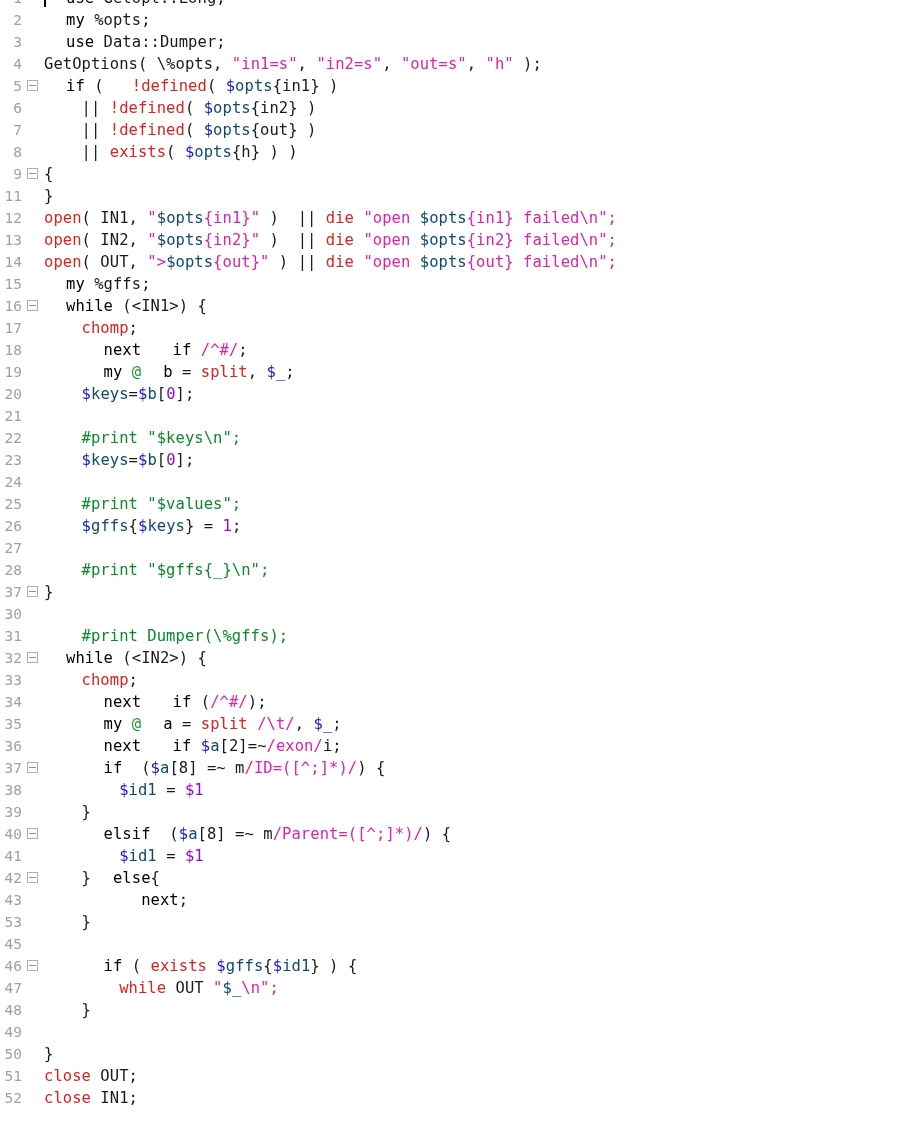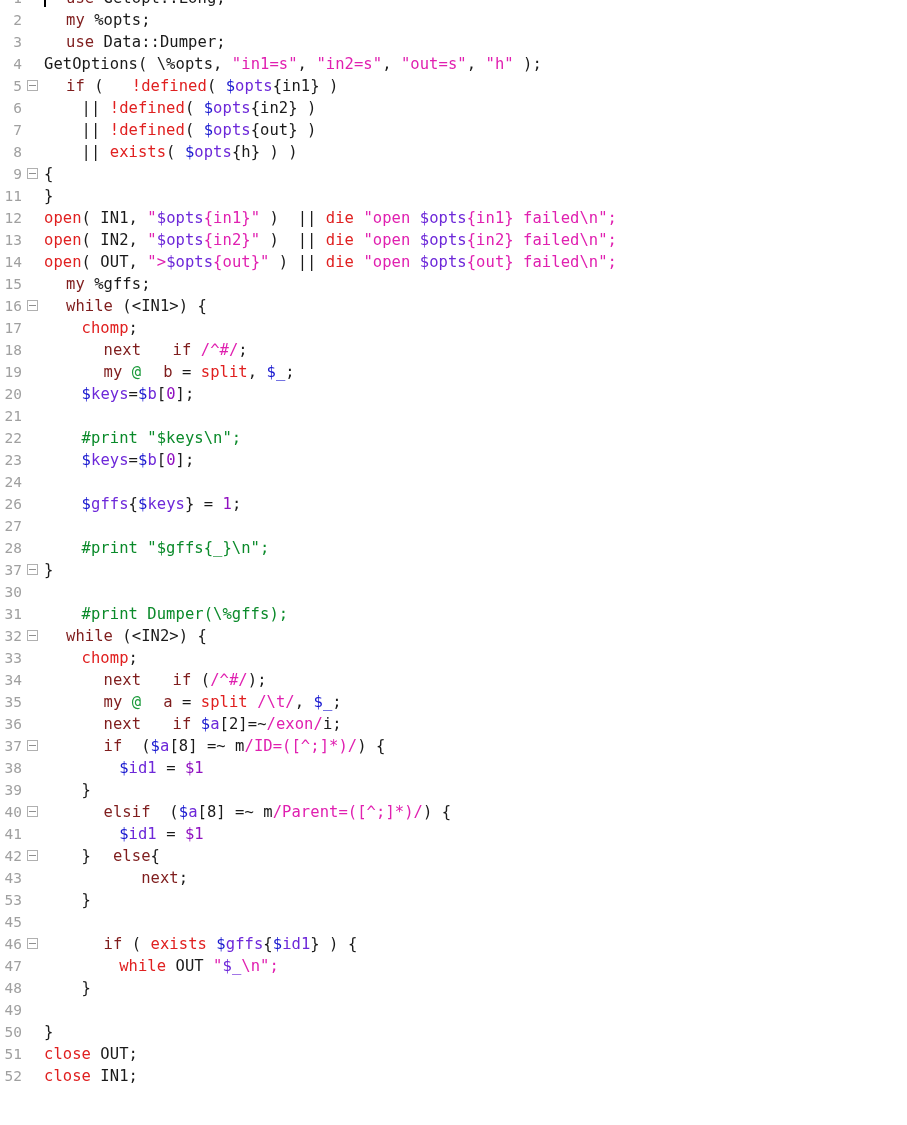--- a/index.html
+++ b/index.html
@@ -81,24 +81,24 @@
     font-size: 15.5px;
     line-height: 22px;
     color: #1a1a1a;
     font-family: "DejaVu Sans Mono", "Liberation Mono", monospace;
     letter-spacing: 0.06px;
     position: relative;
   }
 
   
   .t-plain   { color: #1a1a1a; }
-  .t-kw      { color: #7f1d1d; padding-left: 22px; }            
+  .t-kw      { color: #000000; padding-left: 22px; }            
   .t-fn      { color: #E02020; margin-top: 32px; }            
   .t-str     { color: #E020B0; }            
-  .t-var     { color: #6d28d9; }            
+  .t-var     { color: #0c4a6e; }            
   .t-sigil   { color: #1a1aD0; }            
   .t-sigil-a { color: #1a9a3a; }            
   .t-cmt     { color: #0a8a2a; }            
   .t-num     { color: #9010C0; }            
   .t-re      { color: #E020B0; }            
 
   .caret {
     position: absolute;
     left: 0;
     top: 2px;
@@ -128,20 +128,21 @@
       <div class="line"><div class="gutter-num">15</div><div class="gutter-fold"></div><div class="code"><span class="t-kw">my</span><span class="t-plain"> %gffs;</span></div></div>
       <div class="line"><div class="gutter-num">16</div><div class="gutter-fold"><span class="fold-box"></span></div><div class="code"><span class="t-kw">while</span><span class="t-plain"> (&lt;IN1&gt;) {</span></div></div>
       <div class="line"><div class="gutter-num">17</div><div class="gutter-fold"></div><div class="code"><span class="t-plain">    </span><span class="t-fn">chomp</span><span class="t-plain">;</span></div></div>
       <div class="line"><div class="gutter-num">18</div><div class="gutter-fold"></div><div class="code"><span class="t-plain">    </span><span class="t-kw">next</span><span class="t-plain"> </span><span class="t-kw">if</span><span class="t-plain"> </span><span class="t-re">/^#/</span><span class="t-plain">;</span></div></div>
       <div class="line"><div class="gutter-num">19</div><div class="gutter-fold"></div><div class="code"><span class="t-plain">    </span><span class="t-kw">my</span><span class="t-plain"> </span><span class="t-sigil-a">@</span><span class="t-kw">b</span><span class="t-plain"> = </span><span class="t-fn">split</span><span class="t-plain">, </span><span class="t-sigil">$_</span><span class="t-plain">;</span></div></div>
       <div class="line"><div class="gutter-num">20</div><div class="gutter-fold"></div><div class="code"><span class="t-plain">    </span><span class="t-sigil">$</span><span class="t-var">keys</span><span class="t-plain">=</span><span class="t-sigil">$</span><span class="t-var">b</span><span class="t-plain">[</span><span class="t-num">0</span><span class="t-plain">];</span></div></div>
       <div class="line"><div class="gutter-num">21</div><div class="gutter-fold"></div><div class="code">&nbsp;</div></div>
       <div class="line"><div class="gutter-num">22</div><div class="gutter-fold"></div><div class="code"><span class="t-cmt">    #print "$keys\n";</span></div></div>
       <div class="line"><div class="gutter-num">23</div><div class="gutter-fold"></div><div class="code"><span class="t-plain">    </span><span class="t-sigil">$</span><span class="t-var">keys</span><span class="t-plain">=</span><span class="t-sigil">$</span><span class="t-var">b</span><span class="t-plain">[</span><span class="t-num">0</span><span class="t-plain">];</span></div></div>
       <div class="line"><div class="gutter-num">24</div><div class="gutter-fold"></div><div class="code">&nbsp;</div></div>
+      <div class="line"><div class="gutter-num">25</div><div class="gutter-fold"></div><div class="code"><span class="t-cmt">    #print "$values";</span></div></div>
       <div class="line"><div class="gutter-num">26</div><div class="gutter-fold"></div><div class="code"><span class="t-plain">    </span><span class="t-sigil">$</span><span class="t-var">gffs</span><span class="t-plain">{</span><span class="t-sigil">$</span><span class="t-var">keys</span><span class="t-plain">} = </span><span class="t-num">1</span><span class="t-plain">;</span></div></div>
       <div class="line"><div class="gutter-num">27</div><div class="gutter-fold"></div><div class="code">&nbsp;</div></div>
       <div class="line"><div class="gutter-num">28</div><div class="gutter-fold"></div><div class="code"><span class="t-cmt">    #print "$gffs{_}\n";</span></div></div>
       <div class="line"><div class="gutter-num">37</div><div class="gutter-fold"><span class="fold-box"></span></div><div class="code"><span class="t-plain">}</span></div></div>
       <div class="line"><div class="gutter-num">30</div><div class="gutter-fold"></div><div class="code">&nbsp;</div></div>
       <div class="line"><div class="gutter-num">31</div><div class="gutter-fold"></div><div class="code"><span class="t-cmt">    #print Dumper(\%gffs);</span></div></div>
       <div class="line"><div class="gutter-num">32</div><div class="gutter-fold"><span class="fold-box"></span></div><div class="code"><span class="t-kw">while</span><span class="t-plain"> (&lt;IN2&gt;) {</span></div></div>
       <div class="line"><div class="gutter-num">33</div><div class="gutter-fold"></div><div class="code"><span class="t-plain">    </span><span class="t-fn">chomp</span><span class="t-plain">;</span></div></div>
       <div class="line"><div class="gutter-num">34</div><div class="gutter-fold"></div><div class="code"><span class="t-plain">    </span><span class="t-kw">next</span><span class="t-plain"> </span><span class="t-kw">if</span><span class="t-plain"> (</span><span class="t-re">/^#/</span><span class="t-plain">);</span></div></div>
       <div class="line"><div class="gutter-num">35</div><div class="gutter-fold"></div><div class="code"><span class="t-plain">    </span><span class="t-kw">my</span><span class="t-plain"> </span><span class="t-sigil-a">@</span><span class="t-kw">a</span><span class="t-plain"> = </span><span class="t-fn">split</span><span class="t-plain"> </span><span class="t-re">/\t/</span><span class="t-plain">, </span><span class="t-sigil">$_</span><span class="t-plain">;</span></div></div>

